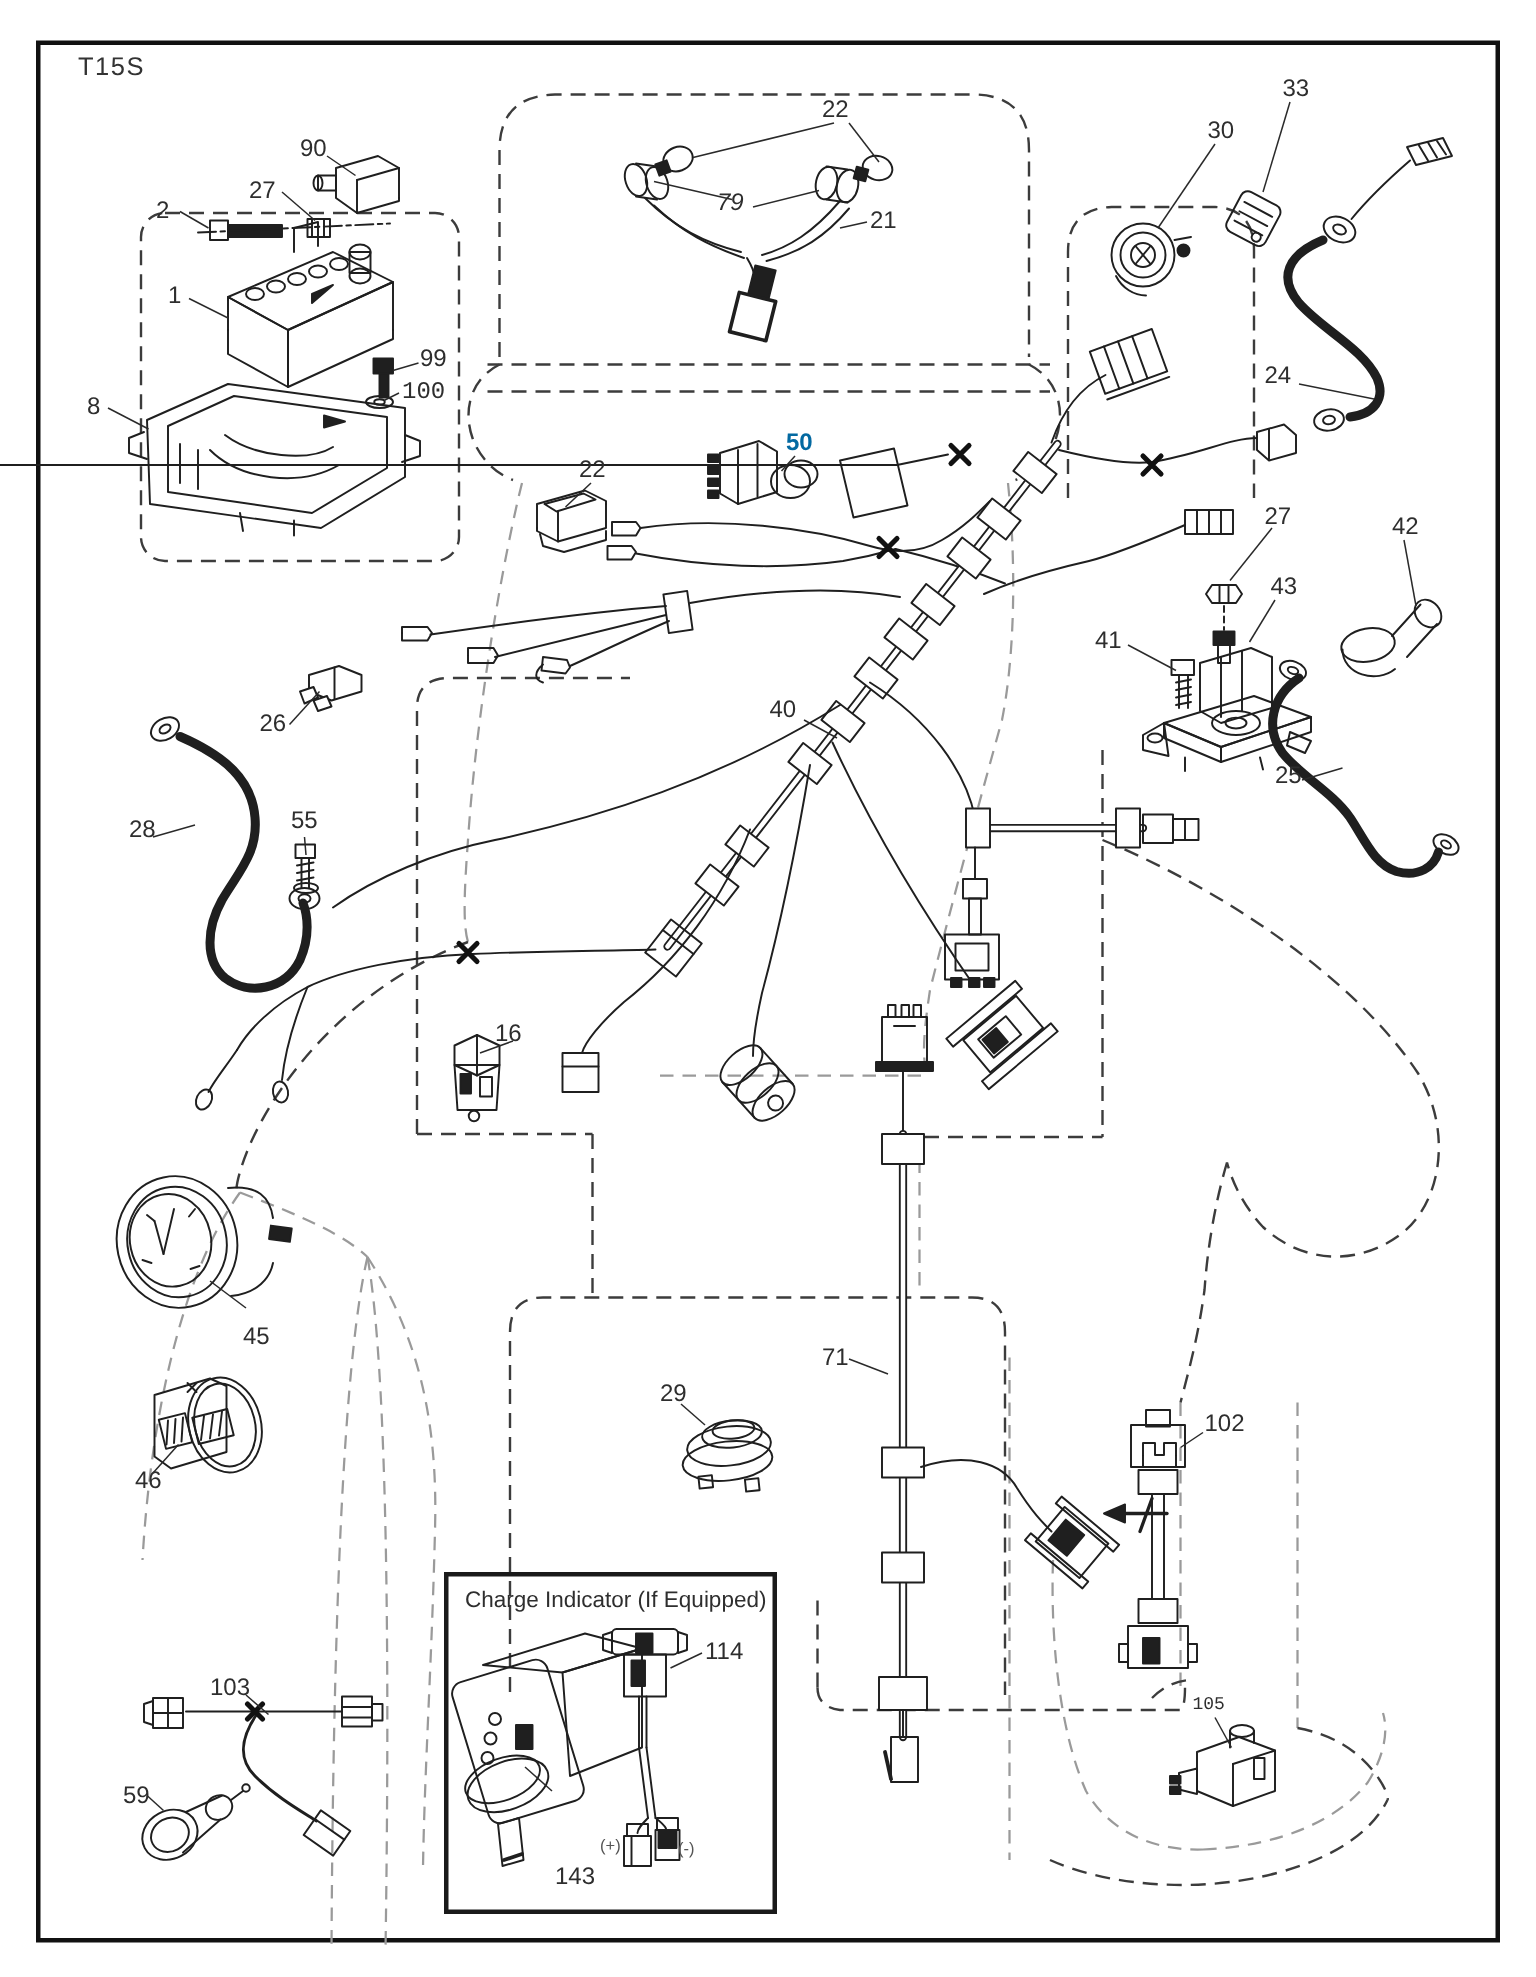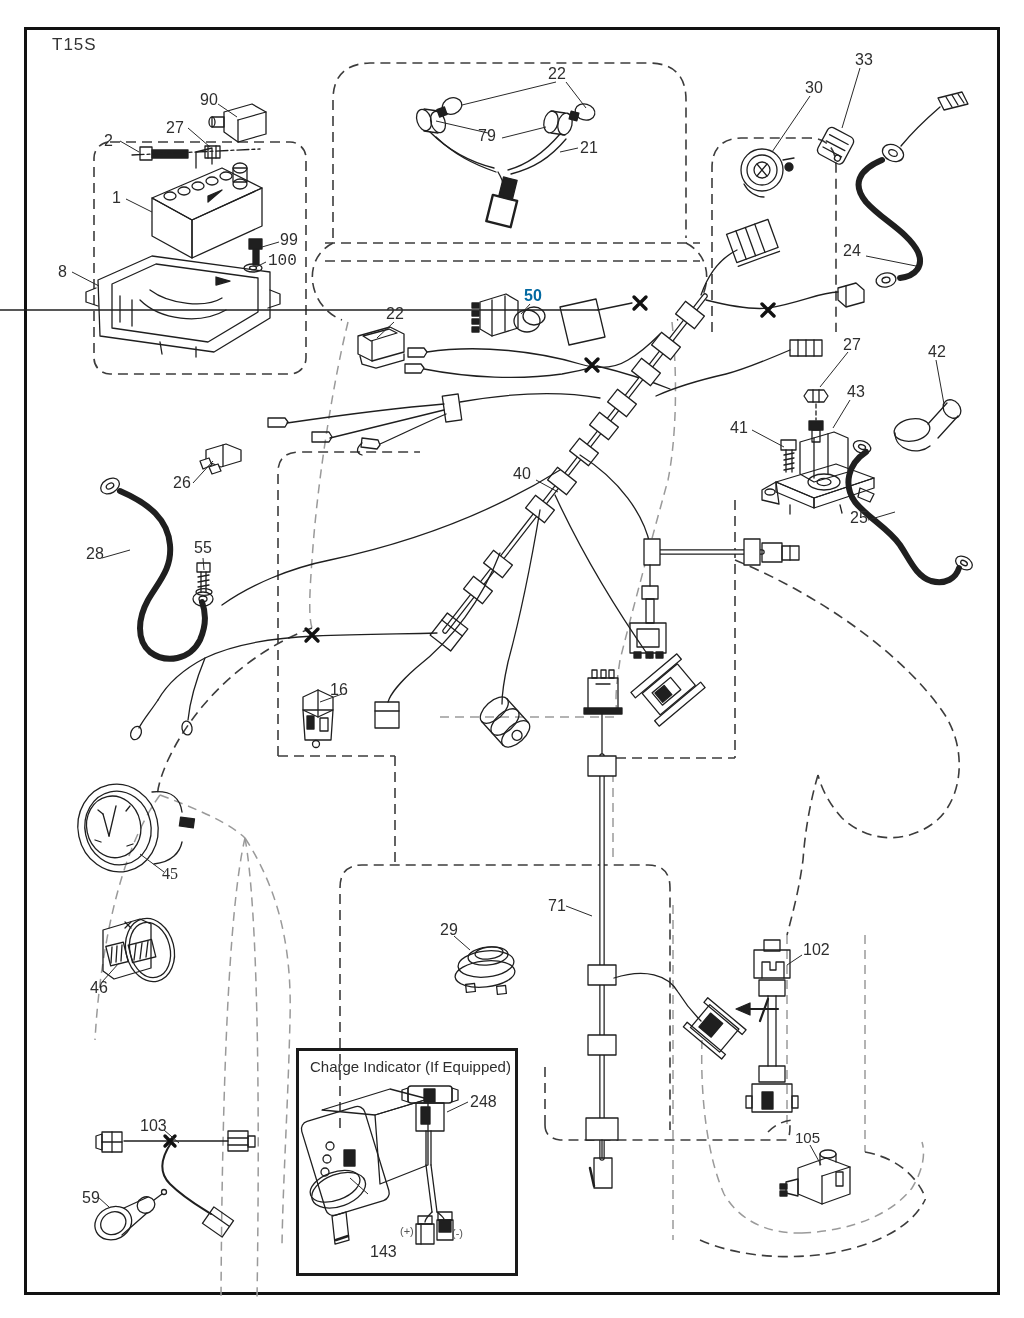--- a/index.html
+++ b/index.html
@@ -2,21 +2,21 @@
 <html><head>
 <meta charset="utf-8">
 <style>
   html,body{margin:0;padding:0;background:#fff;}
   #stage{position:relative;width:1024px;height:1318px;background:#fff;overflow:hidden;
          font-family:"Liberation Sans", sans-serif;}
   #frame{position:absolute;left:24px;top:27px;width:970px;height:1262px;border:3px solid #111;}
   svg{position:absolute;left:0;top:0;}
   .lbl{position:absolute;font-size:16px;color:#2e2e2e;white-space:nowrap;line-height:1;}
   .lbl.bold{font-weight:bold;color:#0369a1;}
-  .lbl.serif{font-family:Liberation Sans, sans-serif;font-size:15px;}
+  .lbl.serif{font-family:Liberation Mono, monospace;font-size:12px;}
   .lbl.title{font-size:17px;letter-spacing:1px;color:#333;}
   .inset{position:absolute;border:3px solid #1a1a1a;background:transparent;}
   .inset-title{position:absolute;font-size:15px;color:#2e2e2e;white-space:nowrap;}
   .tiny{font-size:11px;color:#555;}
 </style>
 </head>
 <body>
 
 <div id="stage">
   <div id="frame"></div>
@@ -626,31 +626,31 @@
   <div class="lbl" style="left:843px;top:337px;">27</div>
   <div class="lbl" style="left:86px;top:546px;text-align:center;">28</div>
   <div class="lbl" style="left:440px;top:922px;">29</div>
   <div class="lbl" style="left:805px;top:80px;">30</div>
   <div class="lbl" style="left:855px;top:52px;">33</div>
   <div class="lbl" style="left:386px;top:306px;">22</div>
   <div class="lbl" style="left:513px;top:466px;">40</div>
   <div class="lbl" style="left:730px;top:420px;">41</div>
   <div class="lbl" style="left:928px;top:344px;">42</div>
   <div class="lbl" style="left:847px;top:384px;">43</div>
-  <div class="lbl" style="left:162px;top:866px;font-family:Liberation Serif, serif;">45</div>
+  <div class="lbl" style="left:162px;top:884px;">45</div>
   <div class="lbl" style="left:90px;top:980px;">46</div>
   <div class="lbl bold" style="left:524px;top:288px;">50</div>
   <div class="lbl" style="left:194px;top:540px;">55</div>
   <div class="lbl" style="left:82px;top:1190px;">59</div>
   <div class="lbl" style="left:548px;top:898px;">71</div>
-  <div class="lbl" style="left:478px;top:128px;">79</div>
+  <div class="lbl" style="left:478px;top:128px;font-style:italic;">79</div>
   <div class="lbl" style="left:200px;top:92px;">90</div>
   <div class="lbl" style="left:280px;top:232px;">99</div>
   <div class="lbl" style="left:268px;top:253px;font-family:Liberation Mono, monospace;">100</div>
   <div class="lbl" style="left:803px;top:942px;">102</div>
   <div class="lbl" style="left:140px;top:1118px;">103</div>
   <div class="lbl serif" style="left:795px;top:1130px;">105</div>
-  <div class="lbl" style="left:470px;top:1094px;">248</div>
+  <div class="lbl" style="left:470px;top:1094px;">114</div>
   <div class="lbl" style="left:370px;top:1244px;">143</div>
 
   <div class="lbl tiny" style="left:400px;top:1226px;">(+)</div>
   <div class="lbl tiny" style="left:452px;top:1228px;">(-)</div>
 </div>
 
 </body></html>

